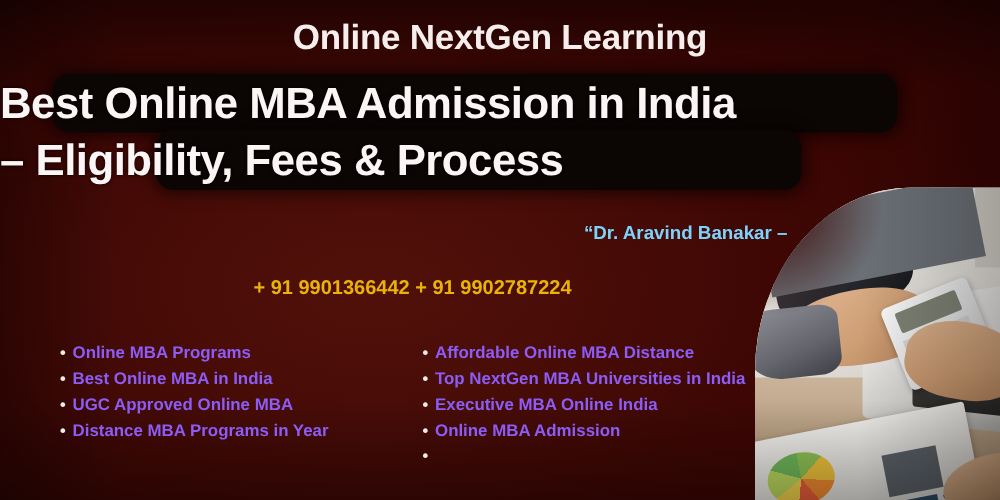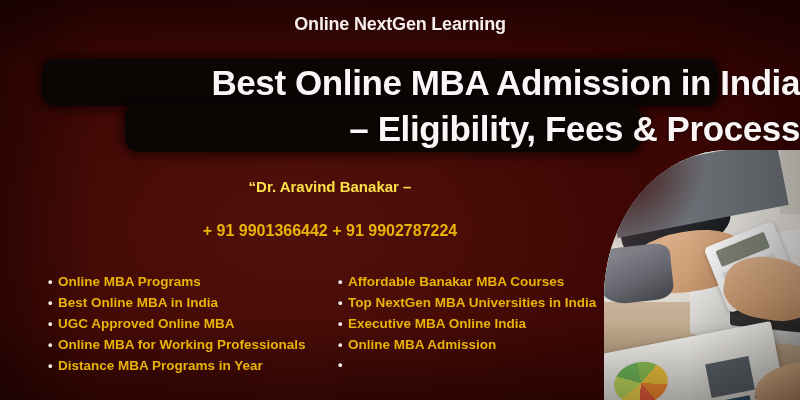--- a/index.html
+++ b/index.html
@@ -36,59 +36,59 @@
   }
 
   
   .brand {
     position: absolute;
     left: 0;
     top: 14px;
     width: 800px;
     text-align: center;
     color: #f6eeec;
-    font-size: 18px;
+    font-size: 28px;
     font-weight: bold;
     letter-spacing: -0.2px;
     white-space: nowrap;
   }
 
   
   .plate {
     position: absolute;
     background: #0b0504;
     border-radius: 14px;
     box-shadow: 0 0 10px 4px rgba(5,2,2,0.55);
   }
   .plate-1 { left: 42px;  top: 59px;  width: 676px; height: 47px; }
   .plate-2 { left: 125px; top: 104px; width: 516px; height: 48px; border-radius: 14px; }
 
   .headline {
     position: absolute;
     left: 0;
     width: 800px;
-    text-align: right;
+    text-align: left;
     color: #fbf6f5;
     font-size: 35px;
     font-weight: bold;
     letter-spacing: -0.4px;
     white-space: nowrap;
     text-shadow: 0 0 3px rgba(0,0,0,0.9);
   }
   .headline-1 { top: 63px; }
   .headline-2 { top: 109px; }
 
   
   .quote {
     position: absolute;
     left: 30px;
     top: 176px;
     width: 600px;
-    text-align: center;
-    color: #fde047;
+    text-align: right;
+    color: #7dd3fc;
     font-size: 15px;
     font-weight: bold;
     line-height: 22px;
     white-space: nowrap;
   }
   .quote .ln2 { font-size: 15px; }
   .phones {
     position: absolute;
     left: 30px;
     top: 222px;
@@ -104,21 +104,21 @@
   .col {
     position: absolute;
     top: 274px;
   }
   .col-left  { left: 48px; }
   .col-right { left: 338px; }
   .bullet-row {
     display: flex;
     align-items: baseline;
     height: 21px;
-    color: #eab308;
+    color: #8b5cf6;
     font-size: 13.5px;
     font-weight: bold;
     white-space: nowrap;
   }
   .dot {
     display: inline-block;
     width: 10px;
     flex: 0 0 10px;
     color: #f4ecea;
     font-size: 13px;
@@ -324,32 +324,28 @@
     <div class="bullet-row">
       <span class="dot"></span>
       <span>Best Online MBA in India</span>
     </div>
     <div class="bullet-row">
       <span class="dot"></span>
       <span>UGC Approved Online MBA</span>
     </div>
     <div class="bullet-row">
       <span class="dot"></span>
-      <span>Online MBA for Working Professionals</span>
-    </div>
-    <div class="bullet-row">
-      <span class="dot"></span>
       <span>Distance MBA Programs in Year</span>
     </div>
   </div>
 
   <div class="col col-right">
     <div class="bullet-row">
       <span class="dot"></span>
-      <span>Affordable Banakar MBA Courses</span>
+      <span>Affordable Online MBA Distance</span>
     </div>
     <div class="bullet-row">
       <span class="dot"></span>
       <span>Top NextGen MBA Universities in India</span>
     </div>
     <div class="bullet-row">
       <span class="dot"></span>
       <span>Executive MBA Online India</span>
     </div>
     <div class="bullet-row">

